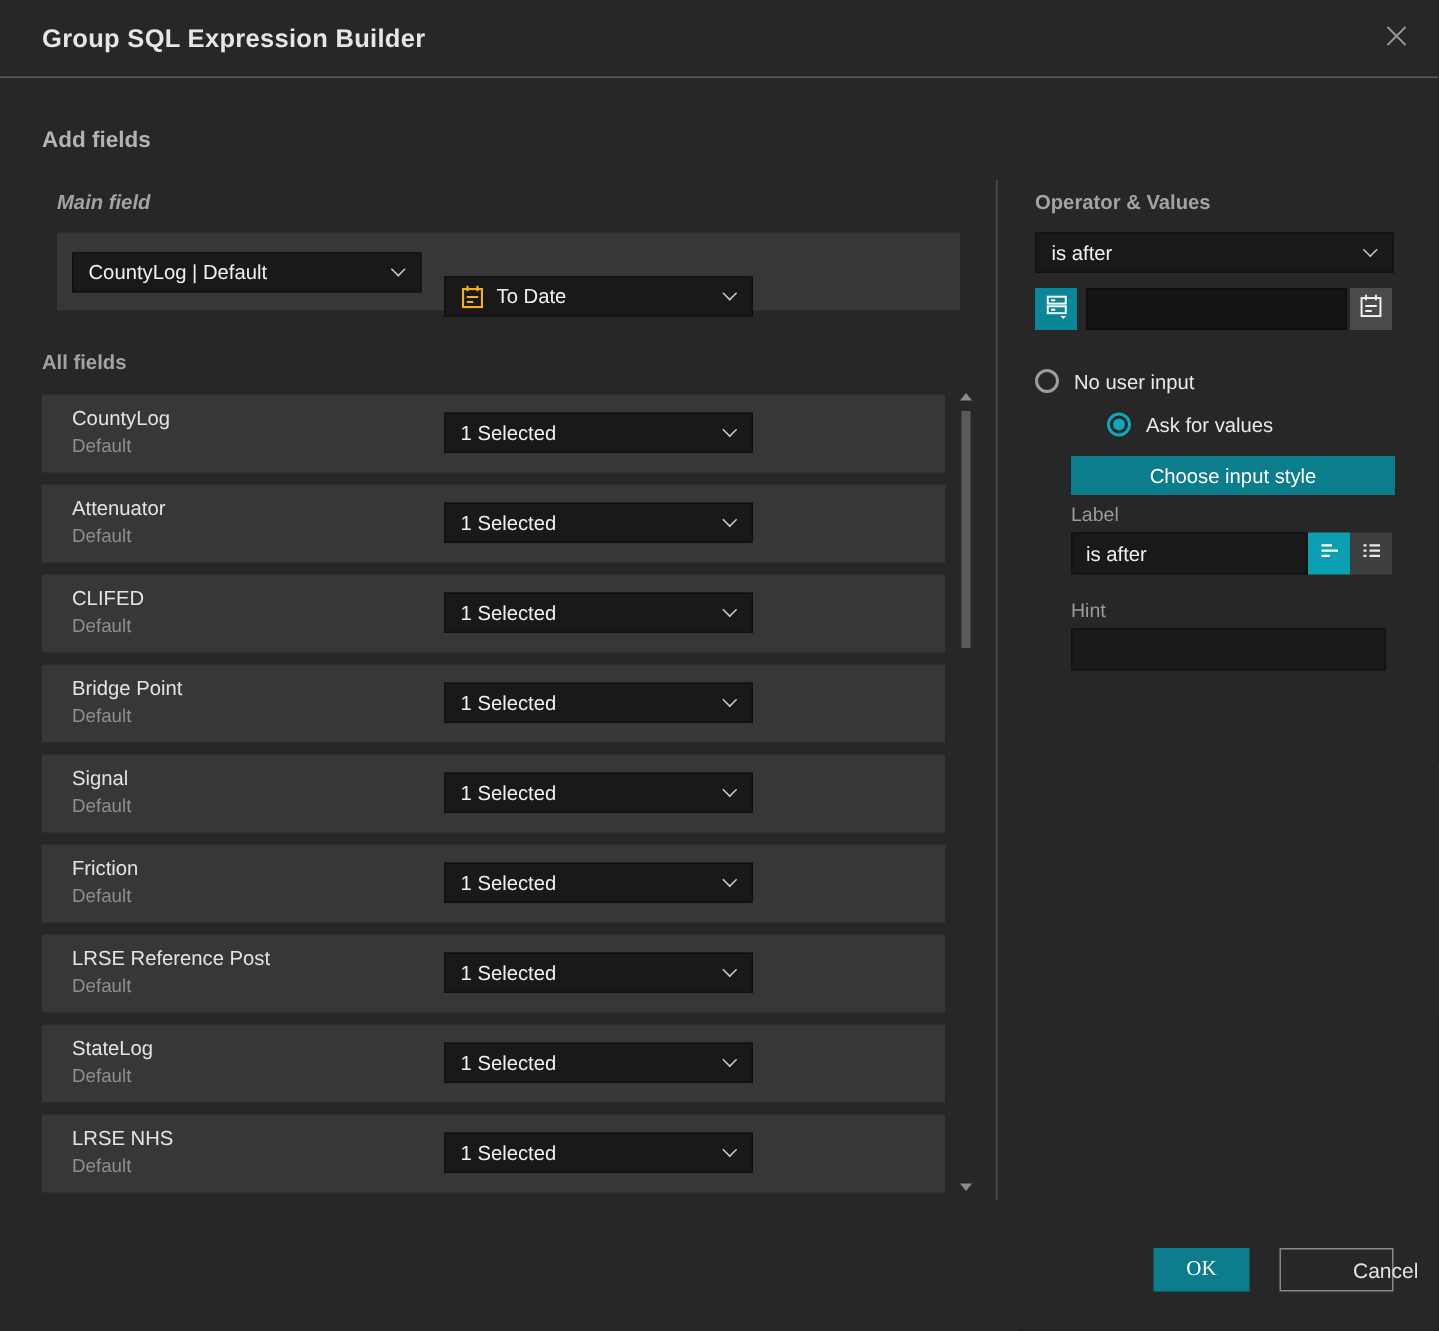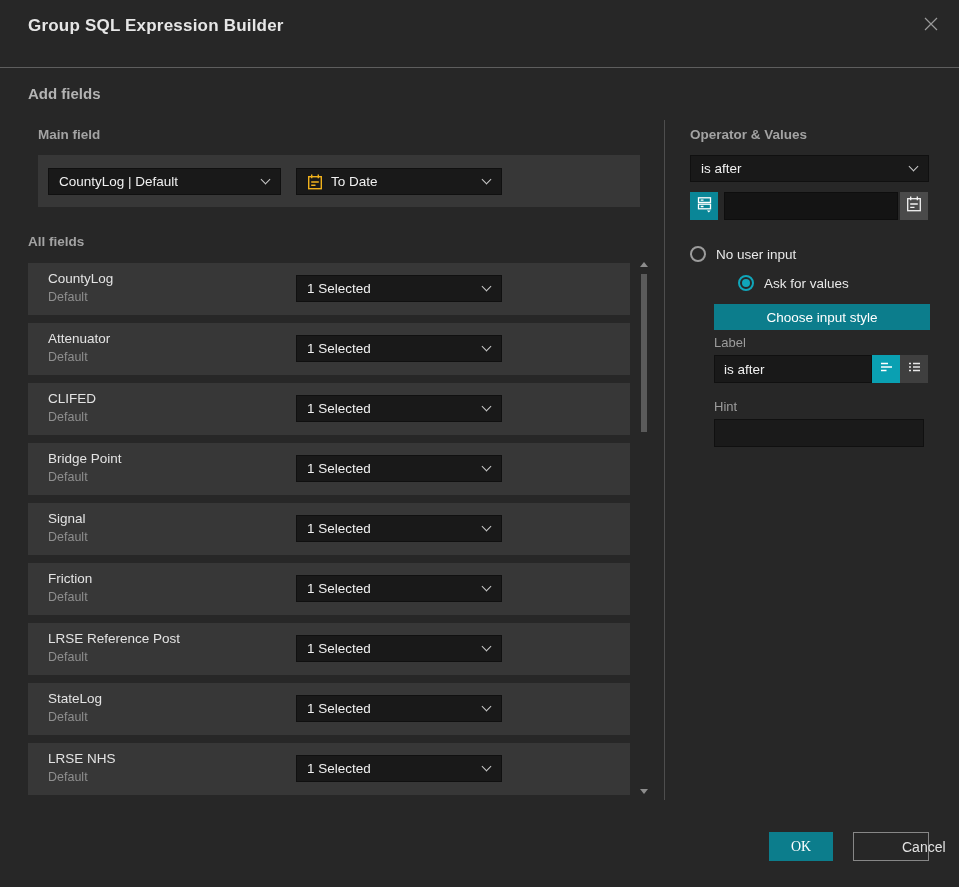--- a/index.html
+++ b/index.html
@@ -9,36 +9,36 @@
     font-family:"Liberation Sans", sans-serif;
     -webkit-font-smoothing:antialiased;
   }
   .dialog {
     position:relative; width:959px; height:887px;
     background:#272727; color:#e8e8e8; overflow:hidden;
   }
 
   
   .header {
-    position:absolute; top:0; left:0; right:0; height:68px;
+    position:absolute; top:0; left:0; right:0; height:52px;
     border-bottom:1px solid #5e5e5e;
   }
   .header .title {
     position:absolute; left:28px; top:0; line-height:52px;
     font-size:17px; font-weight:600; color:#e6e6e6; letter-spacing:.2px;
   }
   .close-btn {
     position:absolute; right:16px; top:14px; width:24px; height:24px;
     display:flex; align-items:center; justify-content:center; cursor:pointer;
   }
 
   
   .h-add { position:absolute; left:28px; top:85px; font-size:15px; font-weight:700; color:#b3b3b3; }
   .h-sub { font-size:13.5px; font-weight:700; color:#a3a3a3; }
-  .lbl-main { position:absolute; left:38px; top:127px; }
+  .lbl-main { position:absolute; left:38px; top:127px;font-style:italic; }
   .lbl-all  { position:absolute; left:28px; top:234px; }
   .lbl-op   { position:absolute; left:690px; top:127px; }
 
   
   .select {
     position:absolute; height:27px; background:#191919;
     display:flex; align-items:center; padding:0 26px 0 10px;
     cursor:pointer; border:1px solid #101010;
   }
   .select .sel-text { font-size:13.5px; color:#f0f0f0; white-space:nowrap; overflow:hidden; }
@@ -154,21 +154,21 @@
   <div class="h-add">Add fields</div>
   <div class="h-sub lbl-main">Main field</div>
   <div class="h-sub lbl-all">All fields</div>
   <div class="h-sub lbl-op">Operator &amp; Values</div>
 
   <div class="main-bar">
     <div class="select sel-field" style="position:absolute; left:10px; top:13px; width:233px;">
       <span class="sel-text">CountyLog | Default</span>
       <span class="chev"></span>
     </div>
-    <div class="select sel-date" style="position:absolute; left:258px; top:13px; width:206px;">
+    <div class="select sel-date" style="position:absolute; left:258px; top:29px; width:206px;">
       <span class="sel-ico">
         <svg width="16" height="16" viewBox="0 0 16 16" fill="none">
           <rect x="1.7" y="2.7" width="12.6" height="12" stroke="#f0b11c" stroke-width="1.4"></rect>
           <path d="M4.7 0.5 V4.2 M11.3 0.5 V4.2" stroke="#f0b11c" stroke-width="1.4"></path>
           <path d="M4.2 8 H11.8 M4.2 11.3 H8.5" stroke="#f0b11c" stroke-width="1.4"></path>
         </svg>
       </span>
       <span class="sel-text">To Date</span>
       <span class="chev"></span>
     </div>

